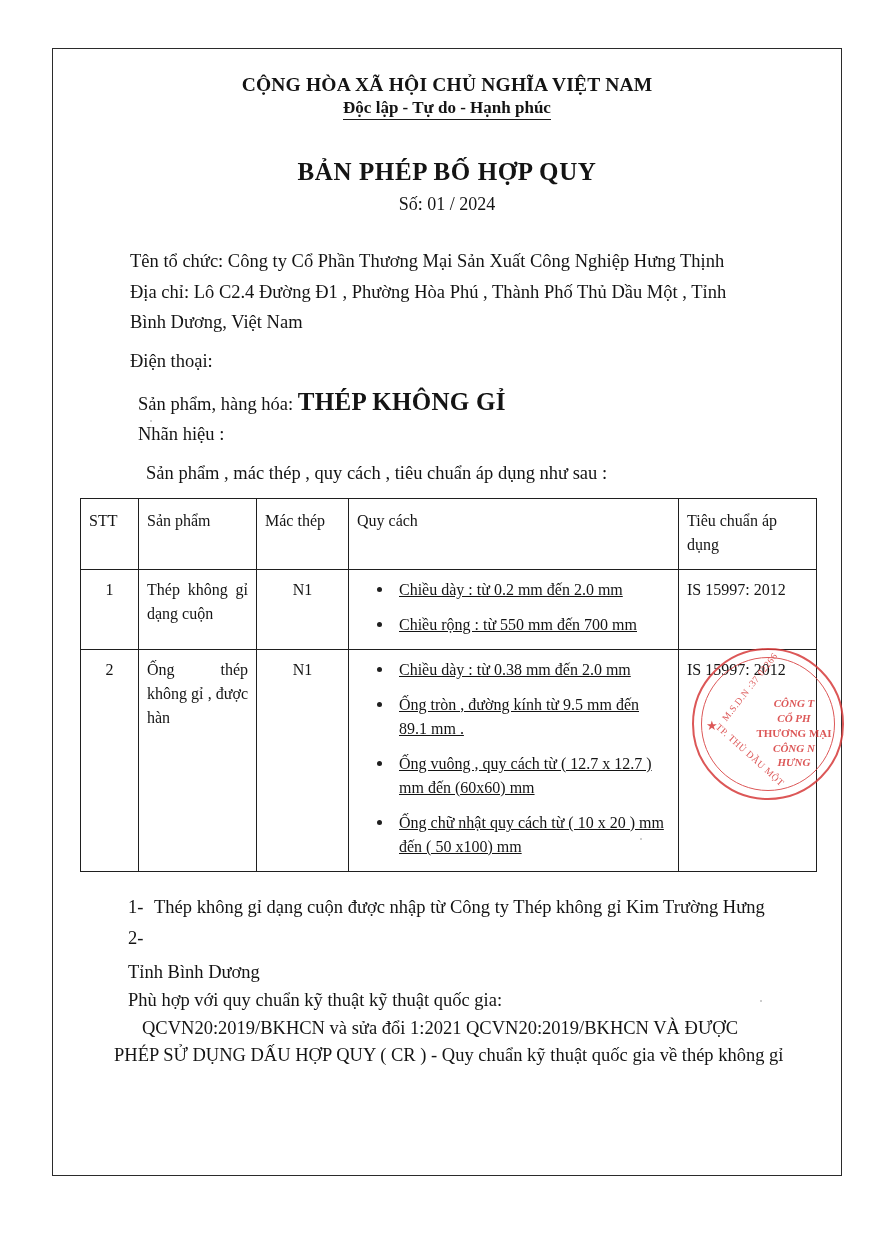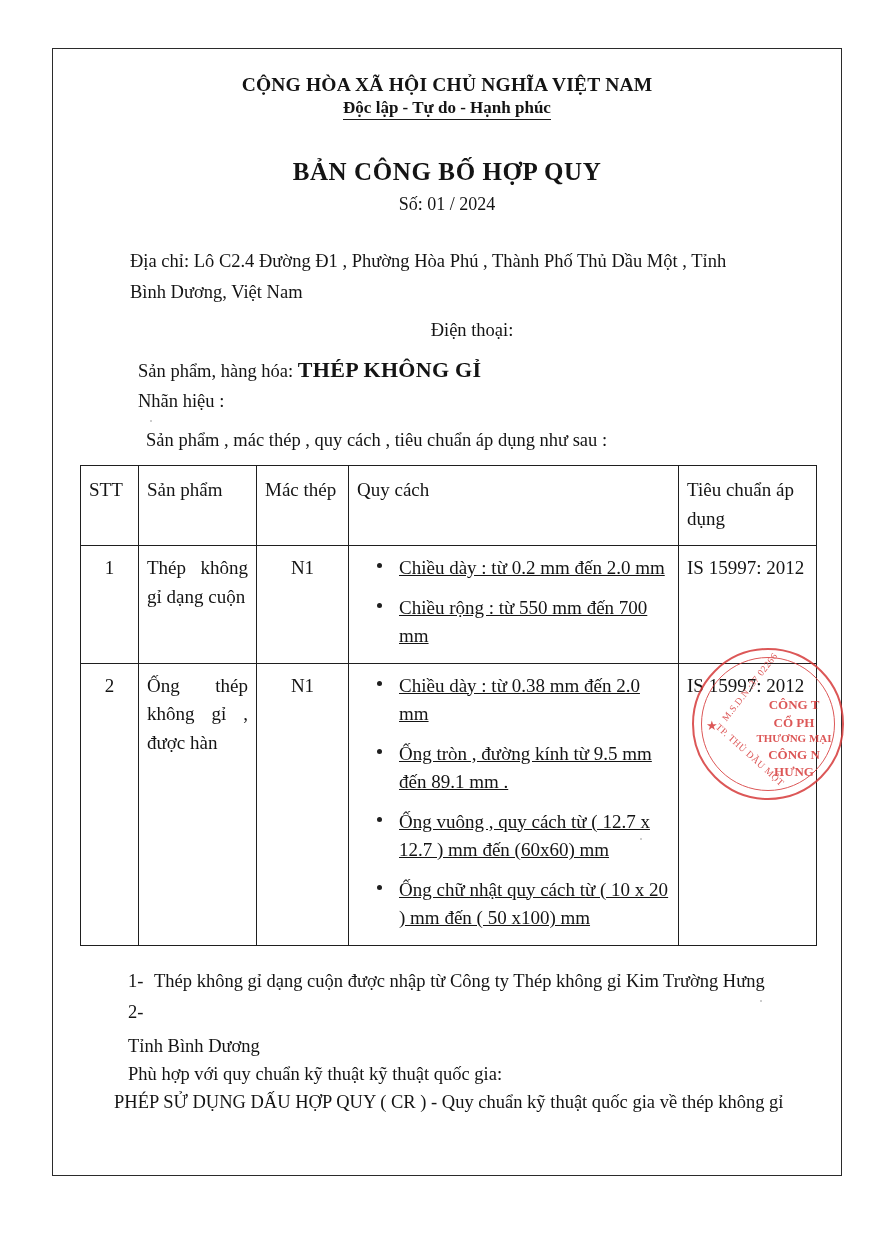--- a/index.html
+++ b/index.html
@@ -70,21 +70,21 @@
     line-height: 1.55;
     margin: 0 0 2px 0;
     padding-left: 50px;
   }
 
   .prod-line {
     font-size: 18.5px;
     padding-left: 58px;
     margin-top: 12px;
   }
-  .prod-line b { font-size: 22px; letter-spacing: 0.3px; }
+  .prod-line b { font-size: 25px; letter-spacing: 0.3px; }
   .brand-line {
     font-size: 18.5px;
     padding-left: 58px;
     margin-top: 8px;
   }
   .spec-intro {
     font-size: 18.5px;
     padding-left: 66px;
     margin-top: 18px;
     margin-bottom: 14px;
@@ -93,21 +93,21 @@
   table.spec {
     border-collapse: collapse;
     width: 736px;
     margin: 0 auto;
     table-layout: fixed;
   }
   table.spec th, table.spec td {
     border: 1px solid #1f1f1f;
     vertical-align: top;
     padding: 8px 8px 10px 8px;
-    font-size: 19px;
+    font-size: 16px;
     line-height: 1.5;
   }
   table.spec th {
     font-weight: normal;
     text-align: left;
     padding-top: 10px;
     padding-bottom: 12px;
   }
   .col-stt { width: 58px; text-align: center; }
   .col-prod { width: 118px; }
@@ -228,45 +228,46 @@
     position: absolute;
     left: 50px;
     top: 48px;
     width: 104px;
     color: #d63a3a;
     font-size: 11px;
     font-weight: bold;
     line-height: 1.35;
     text-align: center;
   }
-  .stamp .inner-lines .big { font-size: 13px; }
+  .stamp .inner-lines .big { font-size: 11px; font-style: italic; }
 
   .speck {
     position: absolute;
     background: #bdbdbd;
     border-radius: 50%;
   }
 </style>
 </head>
 <body>
 
 <div class="page-border"></div>
 
 <div class="content">
 
   <div class="center">
     <div class="national-title">CỘNG HÒA XÃ HỘI CHỦ NGHĨA VIỆT NAM</div>
     <div class="national-sub">Độc lập - Tự do - Hạnh phúc</div>
-    <div class="doc-title">BẢN CÔNG BỐ HỢP QUY</div>
+    <div class="doc-title">BẢN PHÉP BỐ HỢP QUY</div>
     <div class="doc-number">Số: 01 / 2024</div>
   </div>
 
+  <div class="body-text">Tên tổ chức: Công ty Cổ Phần Thương Mại Sản Xuất Công Nghiệp Hưng Thịnh</div>
   <div class="body-text">Địa chỉ: Lô C2.4 Đường Đ1 , Phường Hòa Phú , Thành Phố Thủ Dầu Một , Tỉnh</div>
   <div class="body-text">Bình Dương, Việt Nam</div>
-  <div class="body-text" style="margin-top:10px;text-align:center;">Điện thoại:</div>
+  <div class="body-text" style="margin-top:10px;">Điện thoại:</div>
 
   <div class="prod-line">
     <span>Sản phẩm, hàng hóa: </span><b>THÉP KHÔNG GỈ</b>
   </div>
   <div class="brand-line">Nhãn hiệu :</div>
   <div class="spec-intro">Sản phẩm , mác thép , quy cách , tiêu chuẩn áp dụng như sau :</div>
 
   <table class="spec">
     <colgroup>
       <col class="col-stt">
@@ -322,20 +323,21 @@
       </div>
     </div>
     <div class="note-item">
       <div class="note-num">2-</div>
     </div>
   </div>
 
   <div class="tail">
     <div>Tỉnh Bình Dương</div>
     <div>Phù hợp với quy chuẩn kỹ thuật kỹ thuật quốc gia:</div>
+    <span class="t-indent">QCVN20:2019/BKHCN và sửa đổi 1:2021  QCVN20:2019/BKHCN VÀ ĐƯỢC</span>
     <span class="t-full">PHÉP SỬ DỤNG DẤU HỢP QUY ( CR ) -  Quy chuẩn kỹ thuật quốc gia về thép không gỉ</span>
   </div>
 
   <div class="stamp">
     <div class="ring"></div>
     <div class="ring2"></div>
     <div class="star">★</div>
     <div class="ms">M.S.D.N :37 02266</div>
     <div class="tp">TP. THỦ DẦU MỘT</div>
     <div class="inner-lines">

